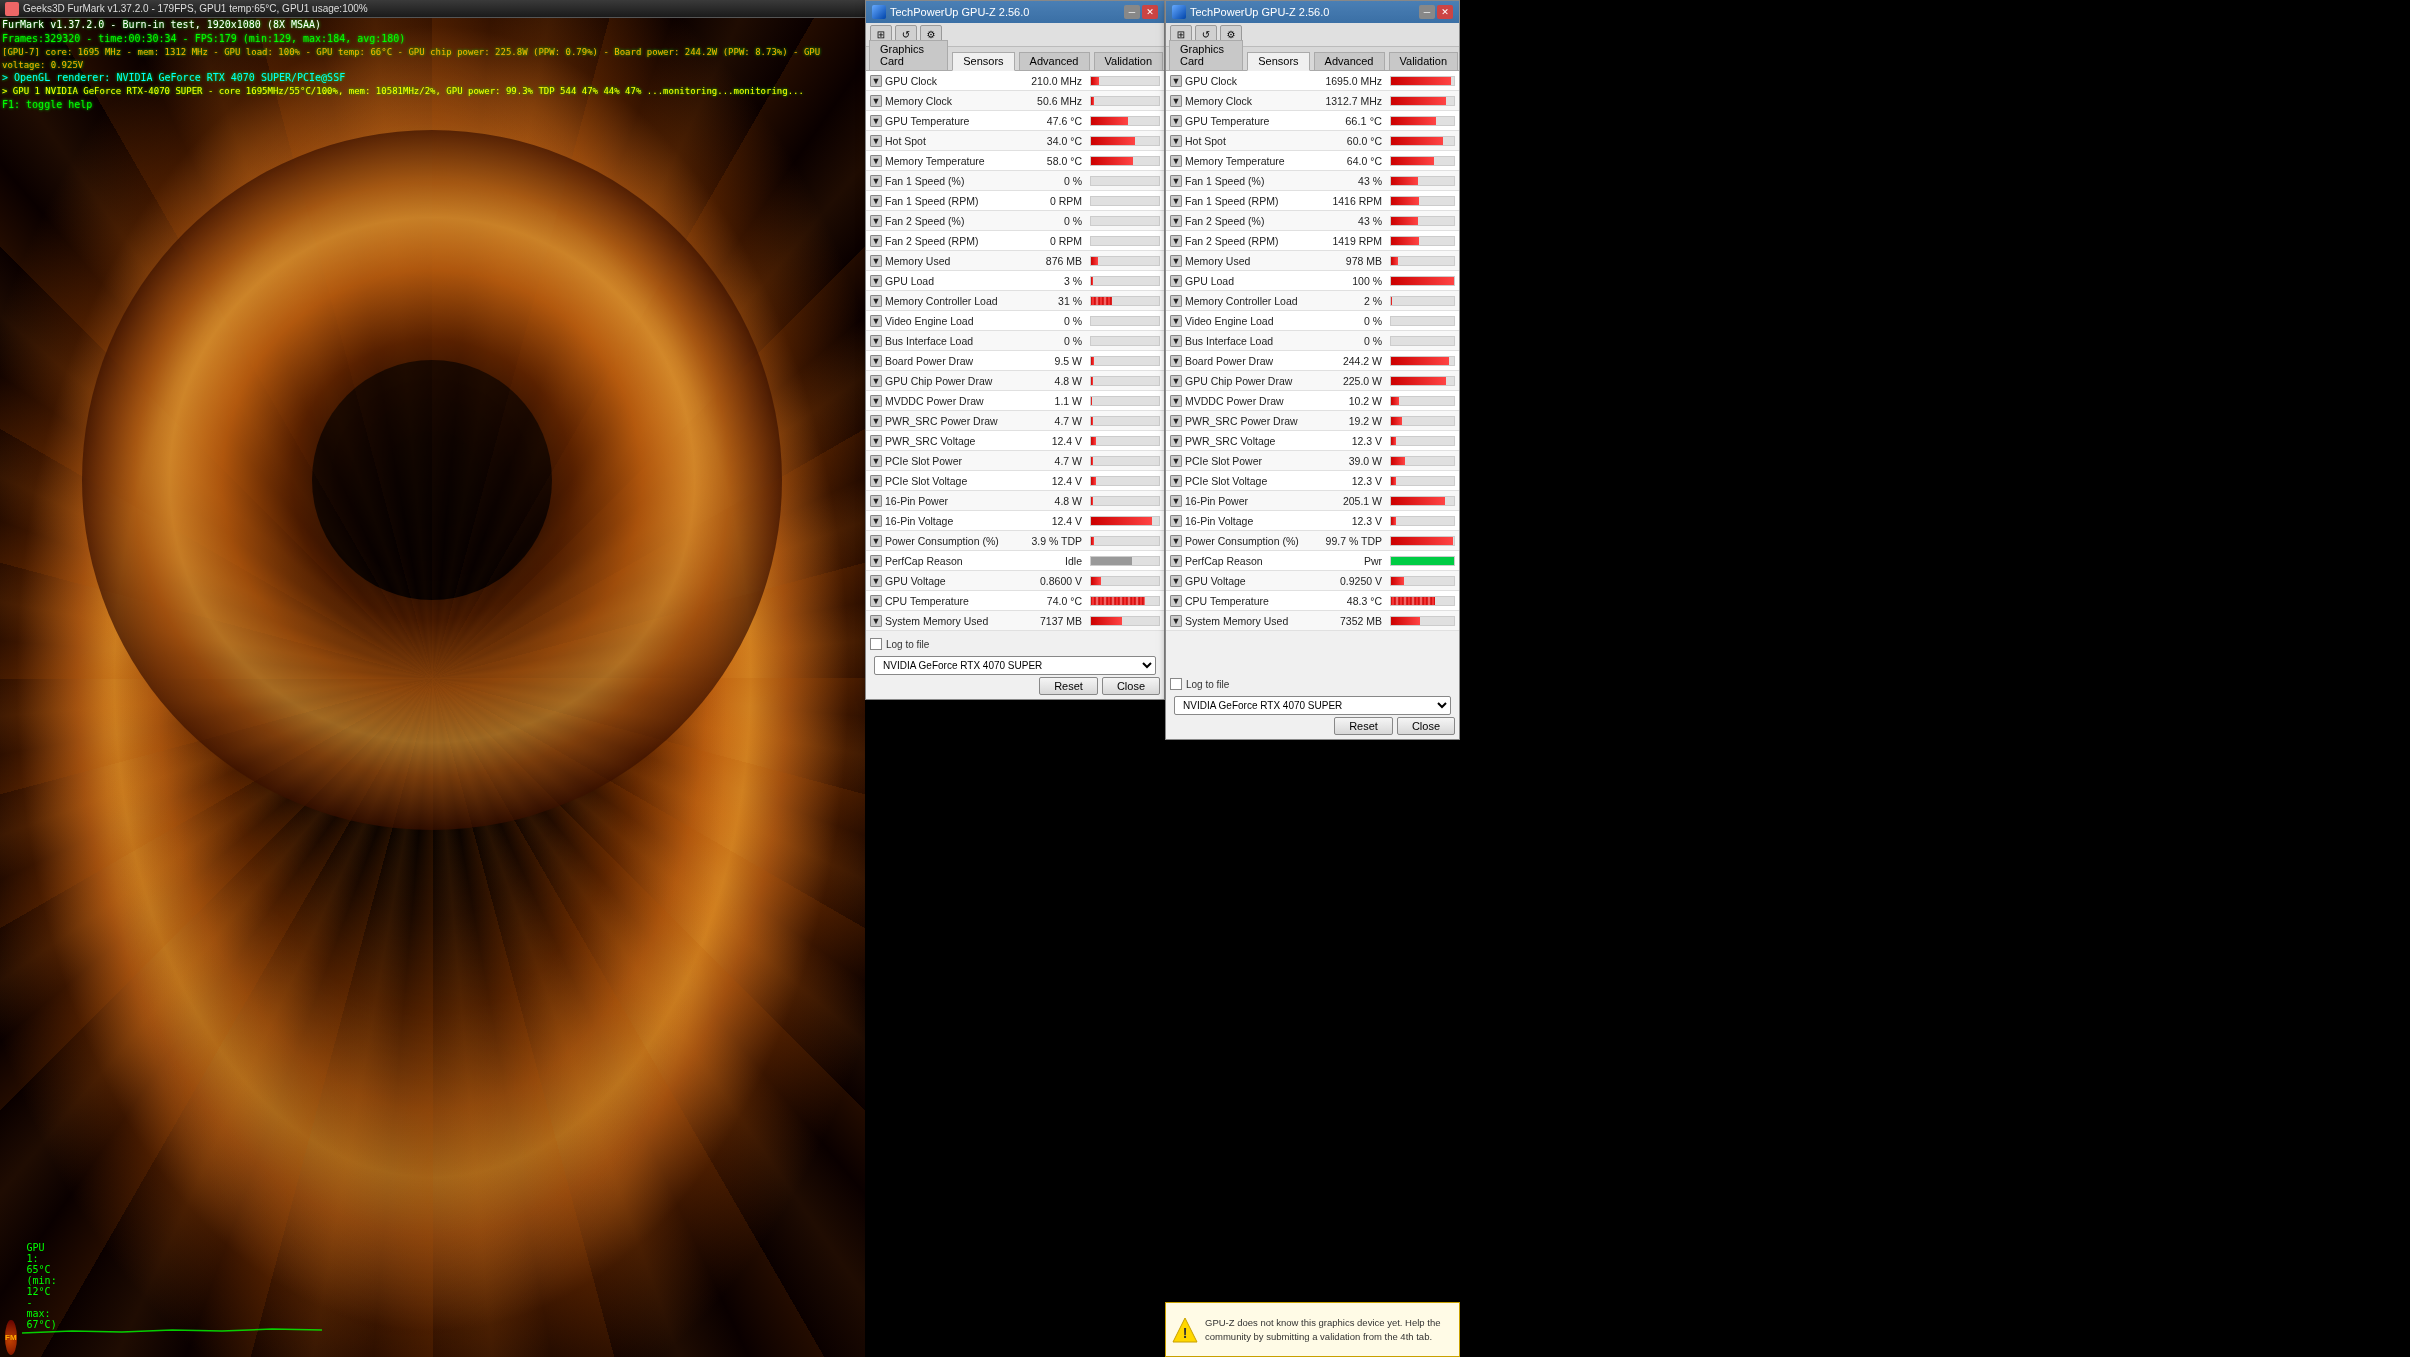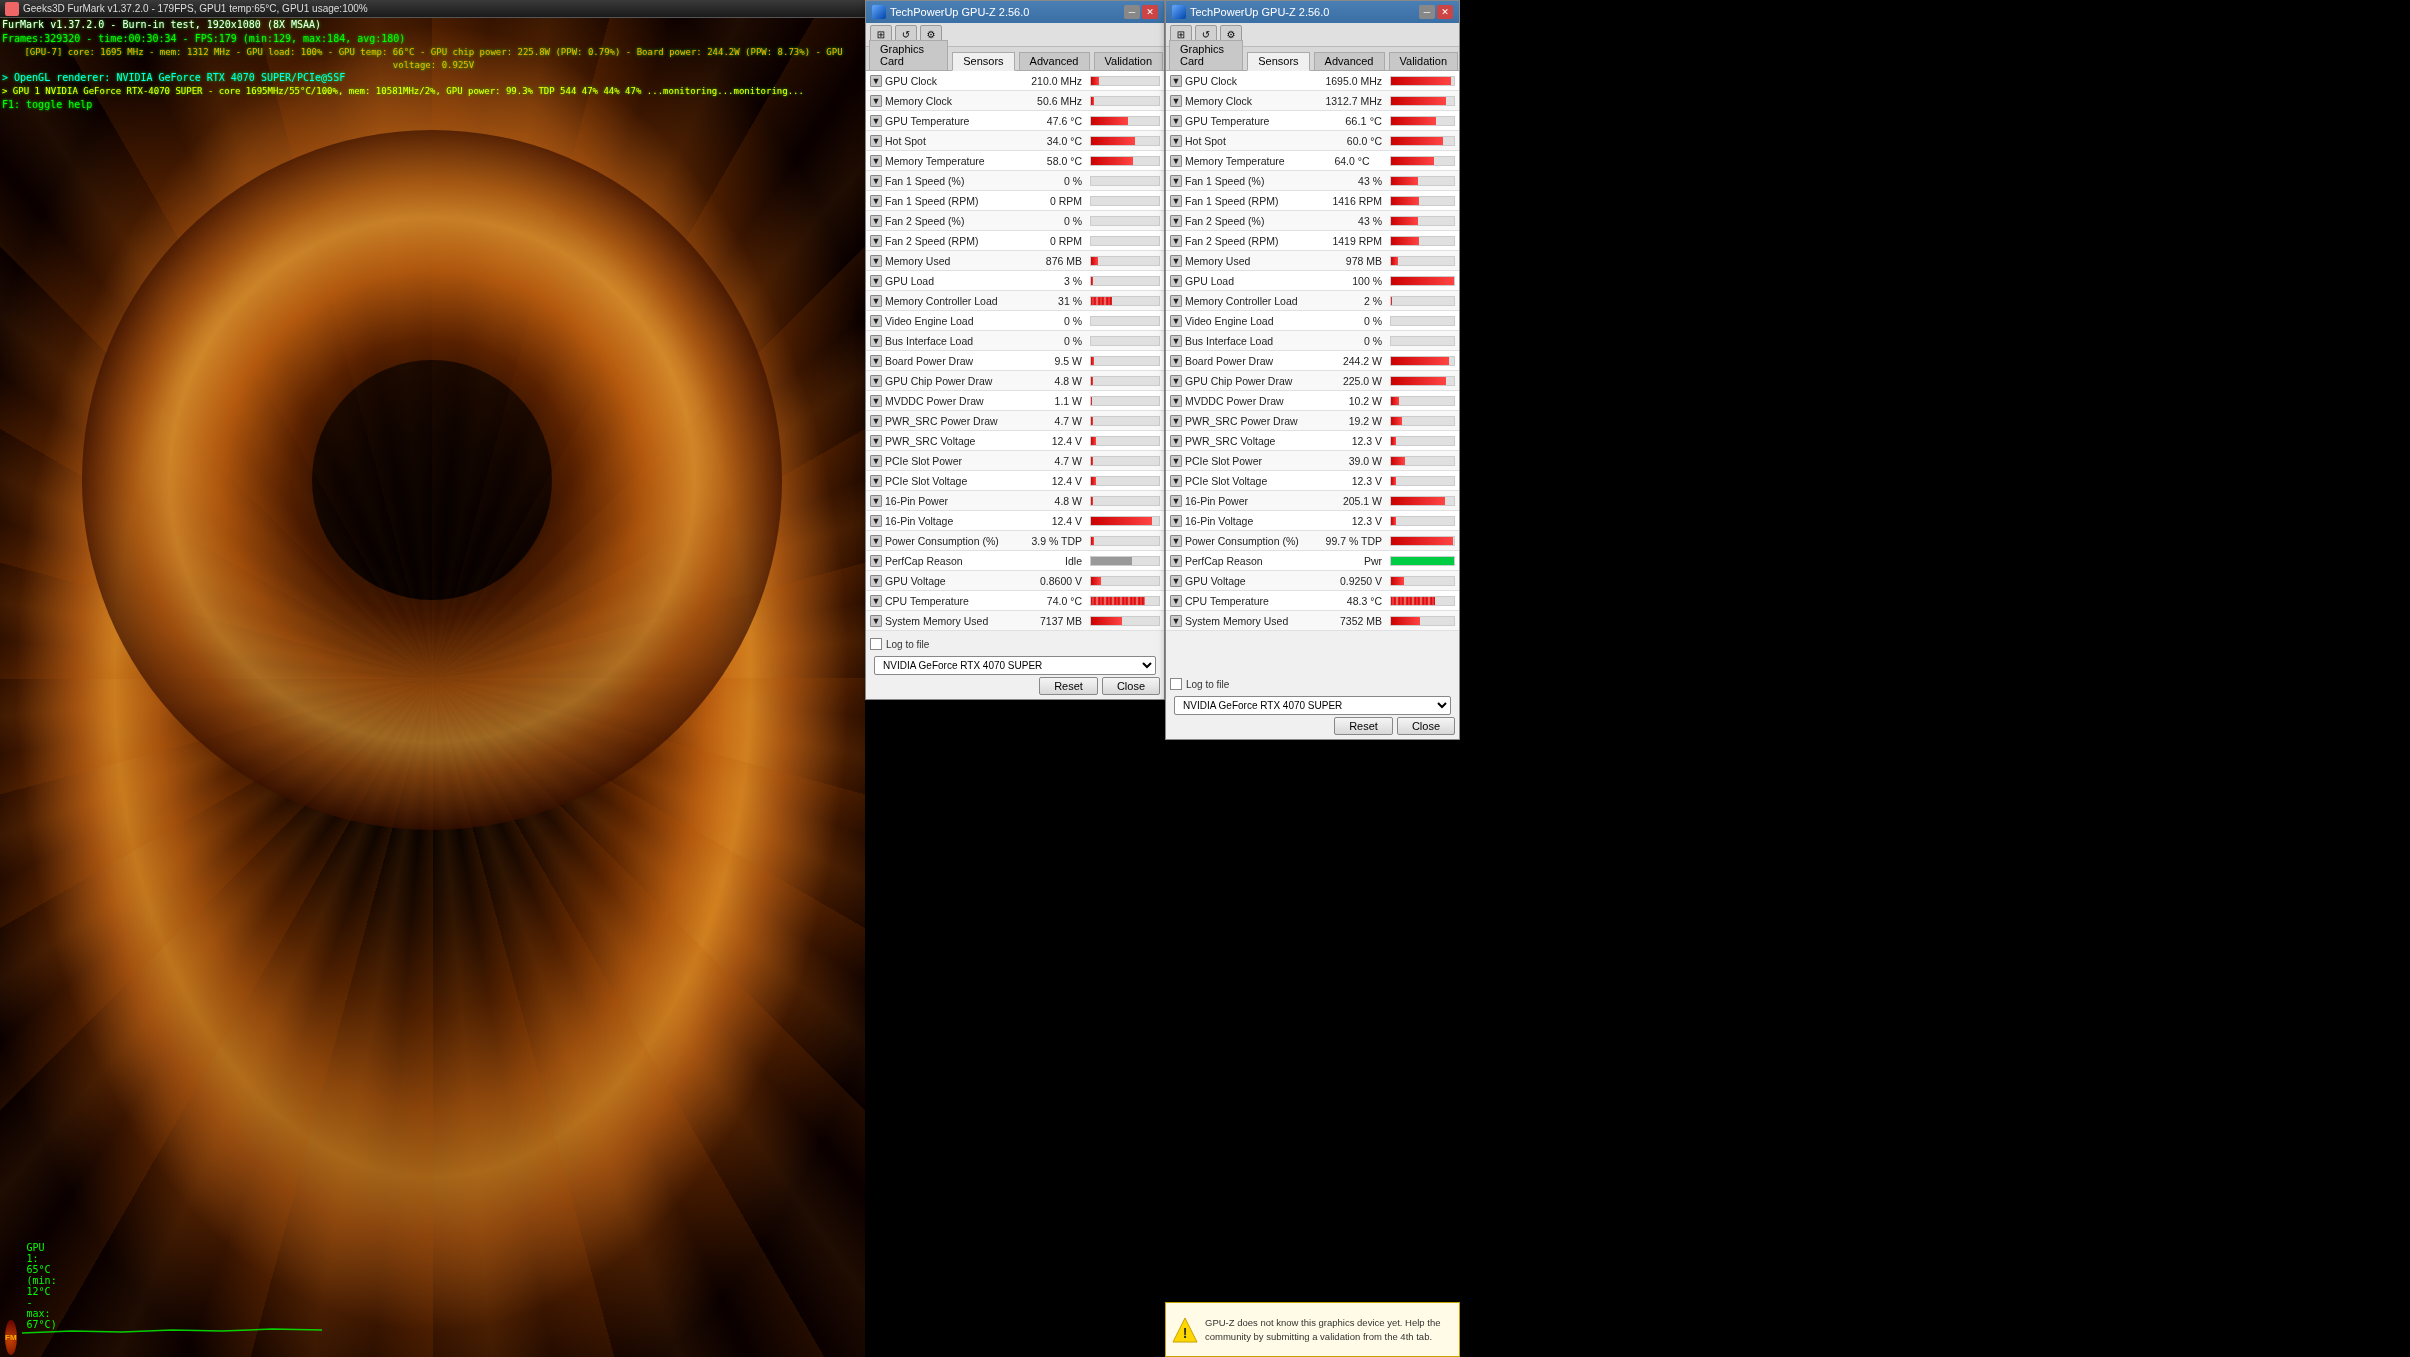--- a/index.html
+++ b/index.html
@@ -31,21 +31,21 @@
     #furmark-title .icon { width: 14px; height: 14px; background: #e66; border-radius: 2px; margin-right: 4px; display: inline-block; }
 
     #furmark-info {
       position: absolute; top: 18px; left: 2px; color: #00ff00; font-size: 10px; line-height: 1.4;
       font-family: Consolas, monospace; text-shadow: 0 0 3px #00ff00;
       z-index: 10;
     }
     #furmark-info .white { color: #fff; }
     #furmark-info .cyan { color: #00ffff; }
     #furmark-info .yellow { color: #ffff00; }
-    #furmark-info .orange { color: #ffaa00; text-align: center; }
+    #furmark-info .orange { color: #ffaa00; }
 
     #furmark-bottom {
       position: absolute; bottom: 0; left: 0; right: 865px; height: 40px;
       background: rgba(0,0,0,0.7);
       border-top: 1px solid #333;
       display: flex; align-items: center;
     }
     #furmark-bottom .logo {
       width: 50px; height: 35px; background: radial-gradient(circle at 40% 60%, #c04000, #600000);
       border-radius: 50%; margin: 2px 5px; display: flex; align-items: center; justify-content: center;
@@ -559,21 +559,21 @@
         <div class="sensor-name" style="width: 152px; padding: 0px 4px; font-size: 10.5px; color: rgb(34, 34, 34); display: flex; align-items: center; flex-shrink: 0;"><div class="expand-btn" style="width: 12px; height: 12px; background: rgb(204, 204, 204); border: 1px solid rgb(136, 136, 136); border-radius: 1px; margin-right: 3px; font-size: 9px; text-align: center; line-height: 10px; cursor: pointer; flex-shrink: 0;">▼</div>Hot Spot</div>
         <div class="sensor-value" style="width: 68px; padding: 0px 4px; font-size: 10.5px; color: rgb(34, 34, 34); text-align: right; flex-shrink: 0;">60.0 °C</div>
         <div class="sensor-bar-container" style="flex: 1 1 0%; padding: 0px 4px; height: 14px; display: flex; align-items: center;">
           <div style="width: 100%; height: 10px; background: rgb(224, 224, 224); border: 1px solid rgb(204, 204, 204); position: relative; overflow: hidden;">
             <div style="height: 100%; position: absolute; left: 0px; top: 0px; width: 82%; background: linear-gradient(to right, rgb(204, 0, 0), rgb(255, 68, 68));"></div>
           </div>
         </div>
       </div>
       <div class="sensor-row" style="display: flex; align-items: center; height: 20px; border-bottom: 1px solid rgb(224, 224, 224); background: white;">
         <div class="sensor-name" style="width: 152px; padding: 0px 4px; font-size: 10.5px; color: rgb(34, 34, 34); display: flex; align-items: center; flex-shrink: 0;"><div class="expand-btn" style="width: 12px; height: 12px; background: rgb(204, 204, 204); border: 1px solid rgb(136, 136, 136); border-radius: 1px; margin-right: 3px; font-size: 9px; text-align: center; line-height: 10px; cursor: pointer; flex-shrink: 0;">▼</div>Memory Temperature</div>
-        <div class="sensor-value" style="width: 68px; padding: 0px 4px; font-size: 10.5px; color: rgb(34, 34, 34); text-align: center; flex-shrink: 0;">64.0 °C</div>
+        <div class="sensor-value" style="width: 68px; padding: 0px 4px; font-size: 10.5px; color: rgb(34, 34, 34); text-align: right; flex-shrink: 0;">64.0 °C</div>
         <div class="sensor-bar-container" style="flex: 1 1 0%; padding: 0px 4px; height: 14px; display: flex; align-items: center;">
           <div style="width: 100%; height: 10px; background: rgb(224, 224, 224); border: 1px solid rgb(204, 204, 204); position: relative; overflow: hidden;">
             <div style="height: 100%; position: absolute; left: 0px; top: 0px; width: 68%; background: linear-gradient(to right, rgb(204, 0, 0), rgb(255, 68, 68));"></div>
           </div>
         </div>
       </div>
       <div class="sensor-row" style="display: flex; align-items: center; height: 20px; border-bottom: 1px solid rgb(224, 224, 224); background: rgb(248, 248, 248);">
         <div class="sensor-name" style="width: 152px; padding: 0px 4px; font-size: 10.5px; color: rgb(34, 34, 34); display: flex; align-items: center; flex-shrink: 0;"><div class="expand-btn" style="width: 12px; height: 12px; background: rgb(204, 204, 204); border: 1px solid rgb(136, 136, 136); border-radius: 1px; margin-right: 3px; font-size: 9px; text-align: center; line-height: 10px; cursor: pointer; flex-shrink: 0;">▼</div>Fan 1 Speed (%)</div>
         <div class="sensor-value" style="width: 68px; padding: 0px 4px; font-size: 10.5px; color: rgb(34, 34, 34); text-align: right; flex-shrink: 0;">43 %</div>
         <div class="sensor-bar-container" style="flex: 1 1 0%; padding: 0px 4px; height: 14px; display: flex; align-items: center;">

